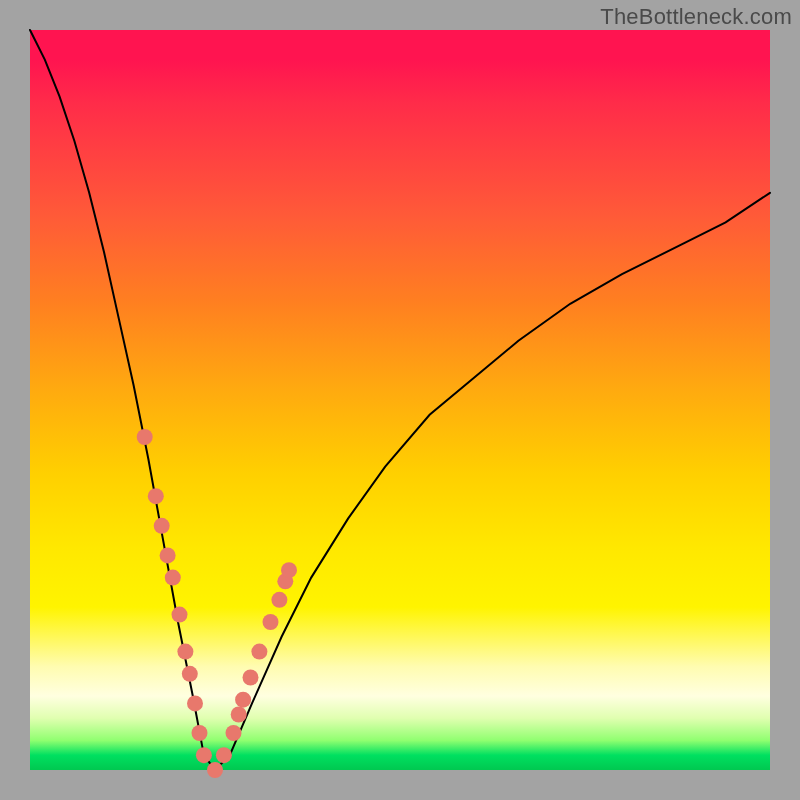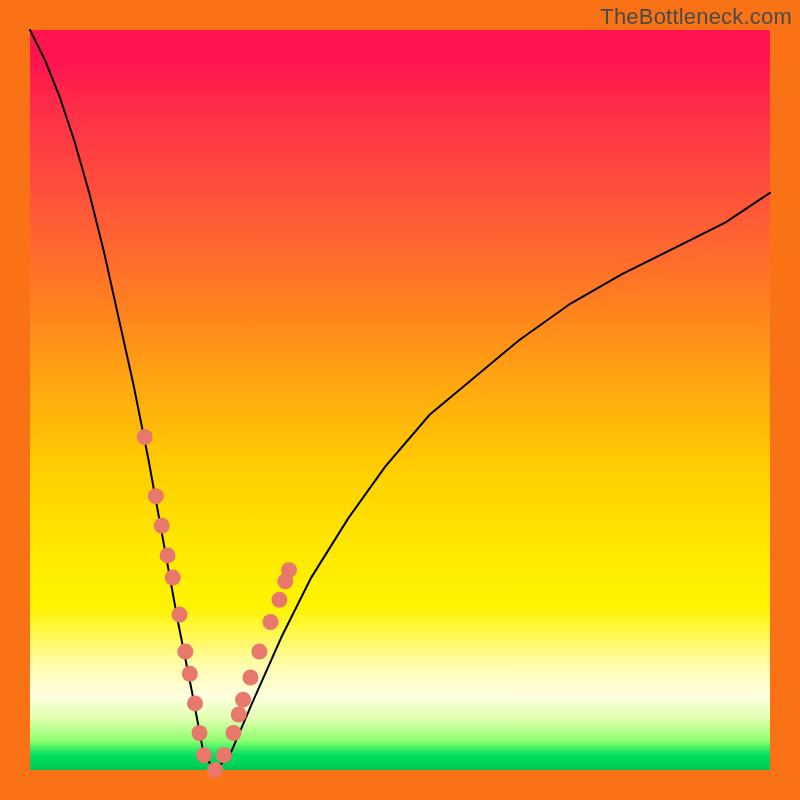--- a/index.html
+++ b/index.html
@@ -8,21 +8,21 @@
     width: 800px;
     height: 800px;
     overflow: hidden;
     background: #000;
     font-family: Arial, Helvetica, sans-serif;
   }
   .frame {
     position: relative;
     width: 800px;
     height: 800px;
-    background: #f97316;
+    background: #a3a3a3;
   }
   .plot-area {
     position: absolute;
     left: 30px;
     top: 30px;
     width: 740px;
     height: 740px;
     
     background: linear-gradient(
       to bottom,

